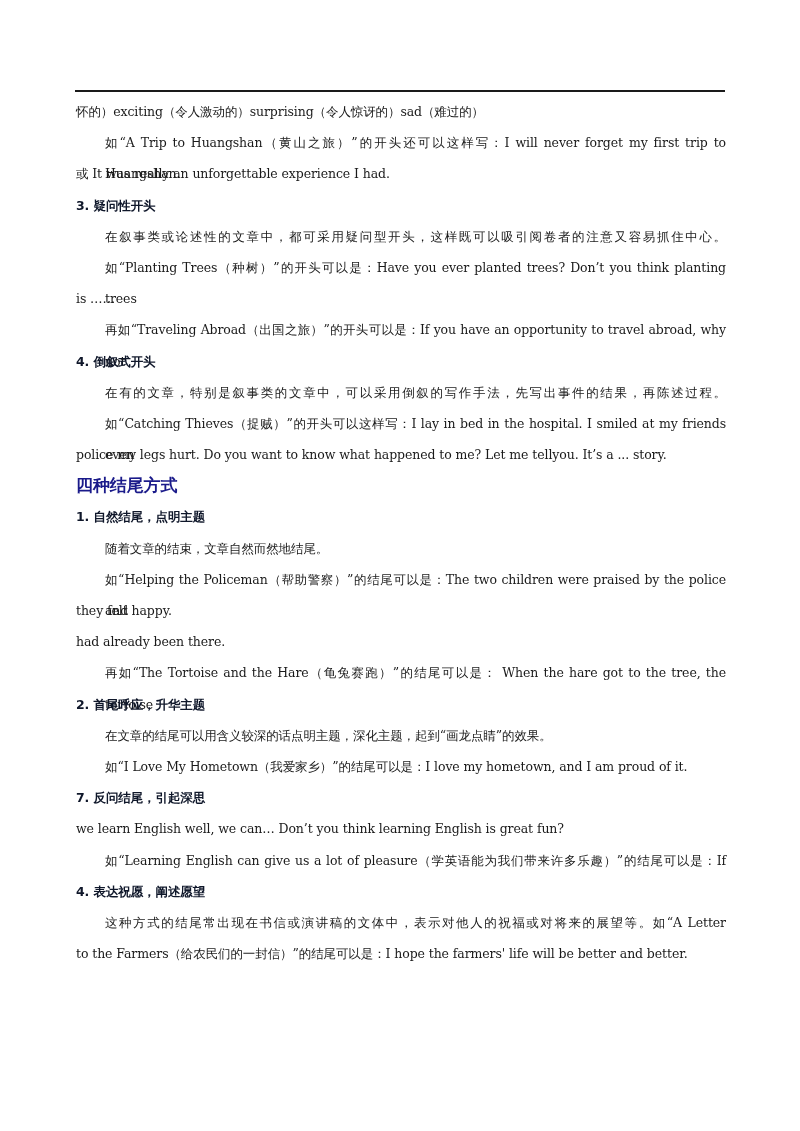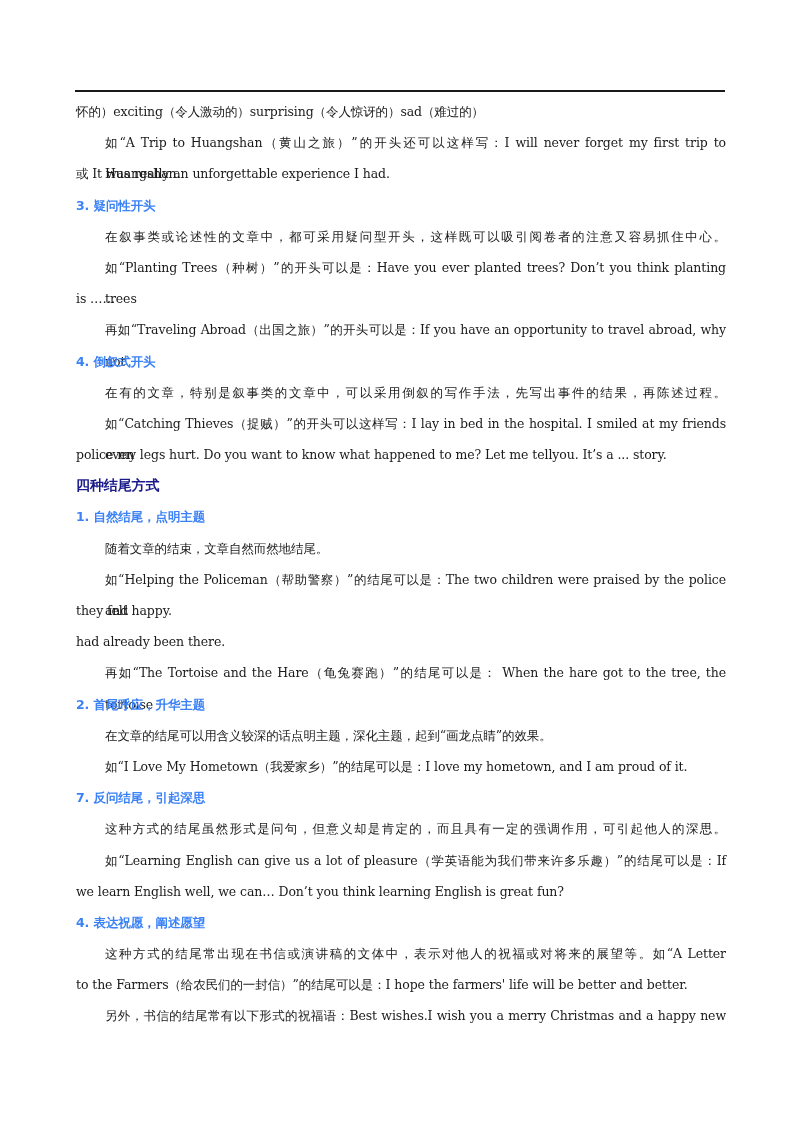--- a/index.html
+++ b/index.html
@@ -3,22 +3,22 @@
   <meta charset="utf-8">
   <style>
     html, body { margin: 0; padding: 0; background: #ffffff; }
     body { width: 800px; height: 1131px; position: relative; overflow: hidden;
            font-family: "DejaVu Serif", "Liberation Serif", serif; color: #1a1a1a; }
     .page { position: absolute; left: 0; top: 16px; width: 756px; height: 1131px; }
     .top-rule { position: absolute; left: 75px; top: 74px; width: 650px; height: 0; border-top: 2px solid #1a1a1a; }
     .content { position: absolute; left: 76px; top: 80px; width: 650px; }
     .line { font-size: 12.5px; line-height: 31.2px; height: 31.2px; white-space: nowrap; overflow: visible; letter-spacing: -0.1px; }
     .indent { padding-left: 29px; }
-    .heading-red { color: #3b82f6; font-weight: bold; font-family: "DejaVu Sans", "Liberation Sans", sans-serif; font-size: 12.5px; }
-    .heading-blue { color: #1a1a8a; font-weight: bold; font-family: "DejaVu Sans", "Liberation Sans", sans-serif; font-size: 14px; }
+    .heading-red { color: #0f172a; font-weight: bold; font-family: "DejaVu Sans", "Liberation Sans", sans-serif; font-size: 12.5px; }
+    .heading-blue { color: #1a1a8a; font-weight: bold; font-family: "DejaVu Sans", "Liberation Sans", sans-serif; font-size: 17px; }
     .justify { text-align: justify; text-align-last: justify; white-space: normal; }
   </style>
 </head>
 <body>
 
 <div class="page">
   <div class="top-rule"></div>
   <div class="content" id="content">
       <div class="line">怀的）exciting（令人激动的）surprising（令人惊讶的）sad（难过的）</div>
       <div class="line indent justify">如“A Trip to Huangshan（黄山之旅）”的开头还可以这样写：I will never forget my first trip to Huangshan.</div>
@@ -36,21 +36,19 @@
       <div class="line heading-red">1. 自然结尾，点明主题</div>
       <div class="line indent">随着文章的结束，文章自然而然地结尾。</div>
       <div class="line indent justify">如“Helping the Policeman（帮助警察）”的结尾可以是：The two children were praised by the police and</div>
       <div class="line">they felt happy.</div>
       <div class="line">had already been there.</div>
       <div class="line indent justify">再如“The Tortoise and the Hare（龟兔赛跑）”的结尾可以是： When the hare got to the tree, the tortoise</div>
       <div class="line heading-red">2. 首尾呼应，升华主题</div>
       <div class="line indent">在文章的结尾可以用含义较深的话点明主题，深化主题，起到“画龙点睛”的效果。</div>
       <div class="line indent">如“I Love My Hometown（我爱家乡）”的结尾可以是：I love my hometown, and I am proud of it.</div>
       <div class="line heading-red">7. 反问结尾，引起深思</div>
-      <div class="line indent justify">这种方式的结尾虽然形式是问句，但意义却是肯定的，而且具有一定的强调作用，可引起他人的深思。</div>
+      <div class="line">we learn English well, we can…  Don’t you think learning English is great fun?</div>
       <div class="line indent justify">如“Learning English can give us a lot of pleasure（学英语能为我们带来许多乐趣）”的结尾可以是：If</div>
-      <div class="line">we learn English well, we can…  Don’t you think learning English is great fun?</div>
       <div class="line heading-red">4. 表达祝愿，阐述愿望</div>
       <div class="line indent justify">这种方式的结尾常出现在书信或演讲稿的文体中，表示对他人的祝福或对将来的展望等。如“A Letter</div>
       <div class="line">to the Farmers（给农民们的一封信）”的结尾可以是：I hope the farmers' life will be better and better.</div>
-      <div class="line indent justify">另外，书信的结尾常有以下形式的祝福语：Best wishes.I wish you a merry Christmas and a happy new</div>
     </div>
 </div>
 
 </body></html>

